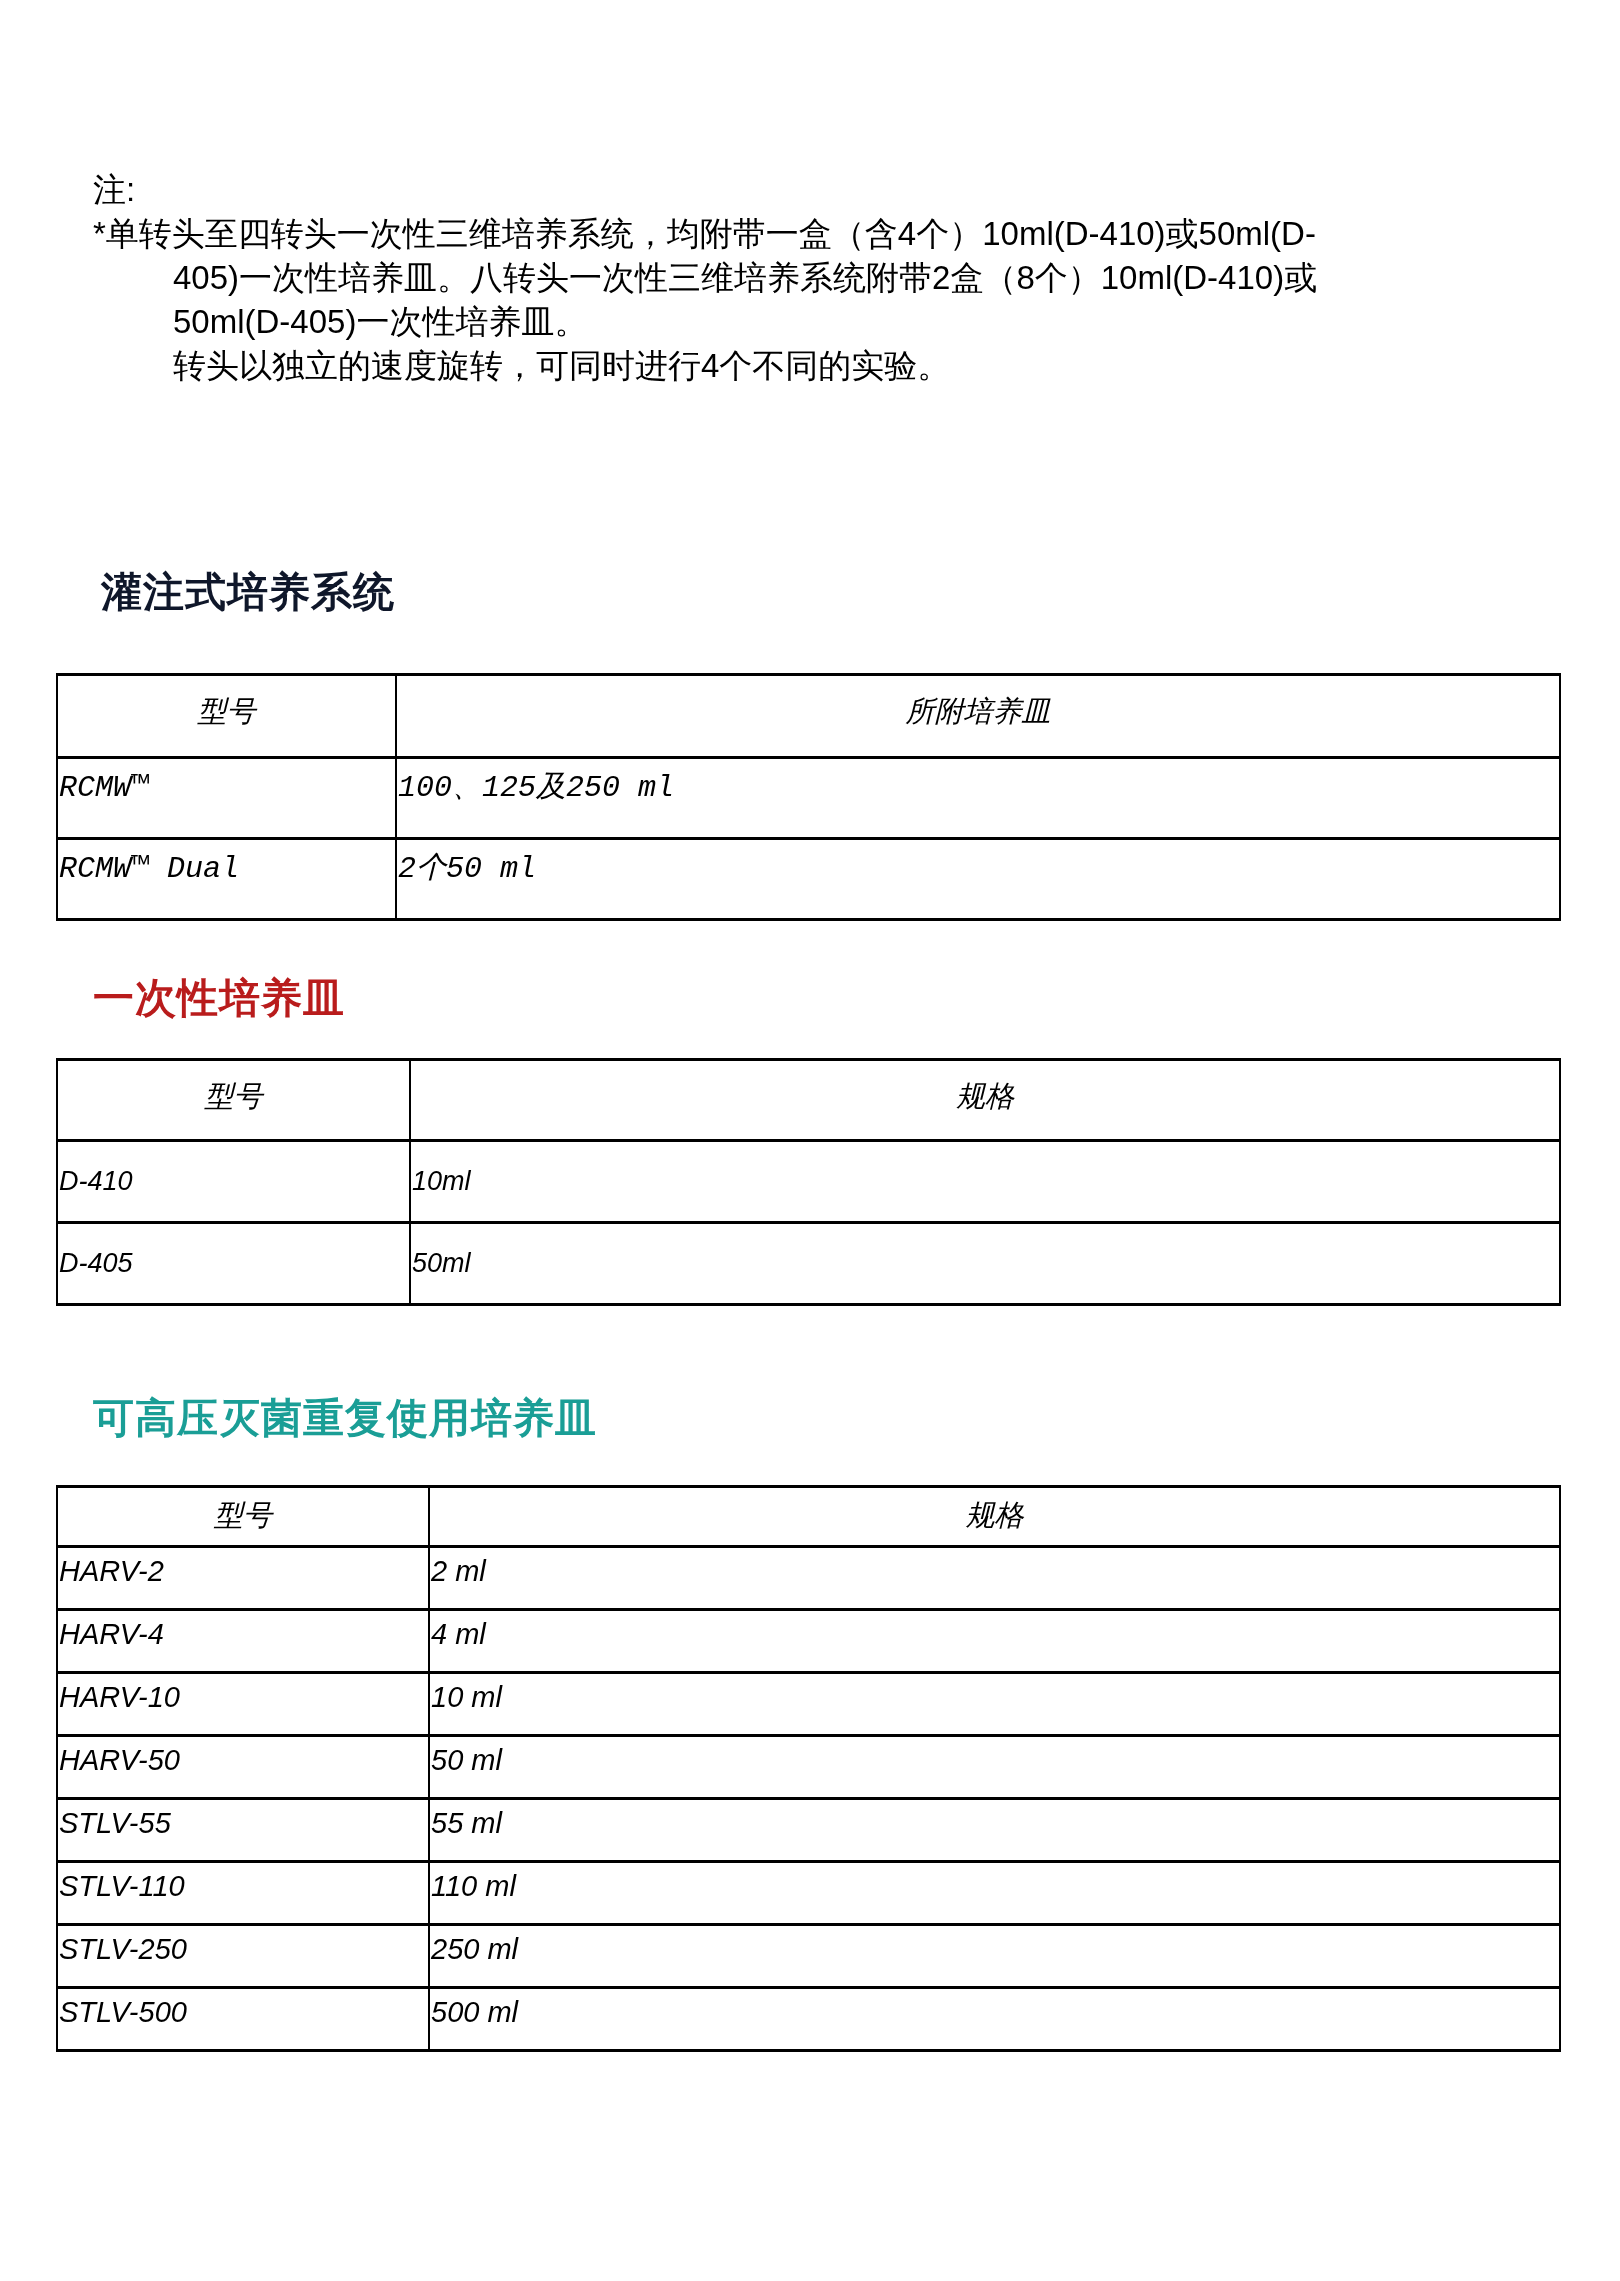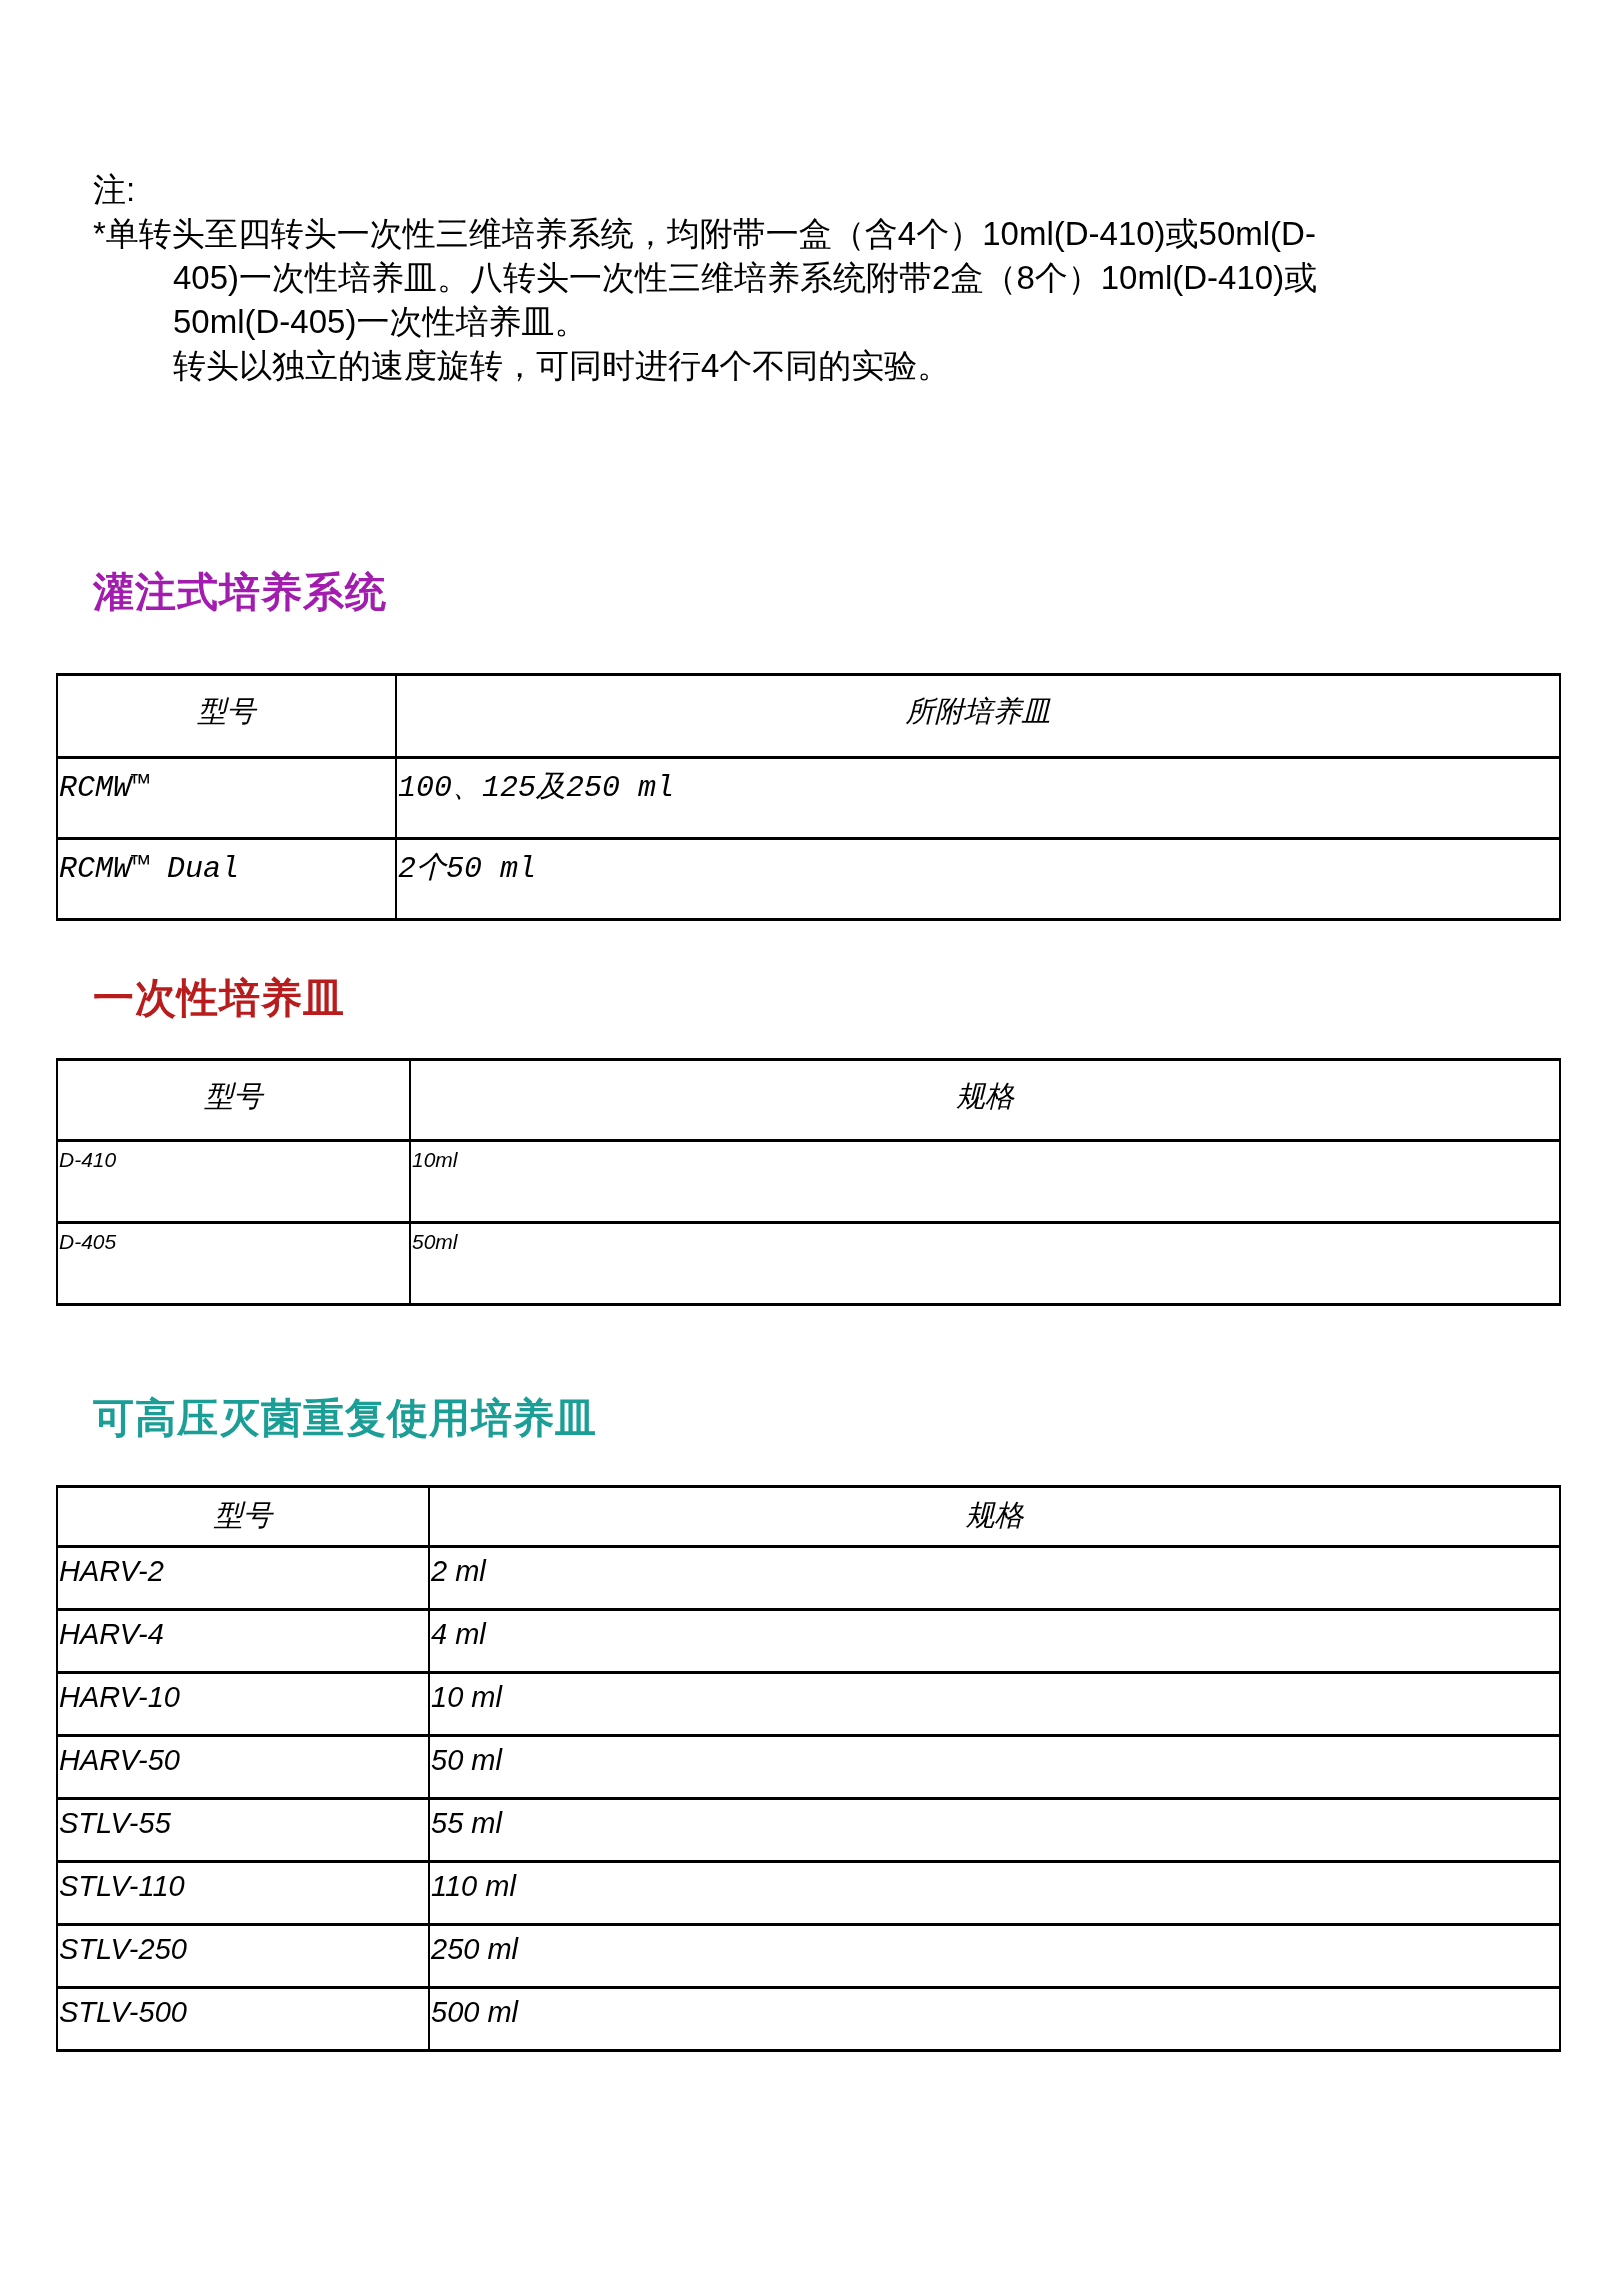--- a/index.html
+++ b/index.html
@@ -28,41 +28,41 @@
              border-left:2px solid #000;border-right:2px solid #000;
              vertical-align:top;line-height:1.05;overflow:hidden;font-style:italic;}
   table.spec th{font-weight:normal;font-size:29px;font-family:"Liberation Serif","DejaVu Serif",serif;}
 
   
   #table-0 th{height:83px;padding-top:19.5px;box-sizing:border-box;}
   #table-0 td{height:81px;padding-top:13.7px;box-sizing:border-box;
               font-family:"Liberation Mono","DejaVu Sans Mono",monospace;font-size:30px;}
   
   #table-1 th{height:81px;padding-top:19.5px;box-sizing:border-box;}
-  #table-1 td{height:82px;padding-top:7px;box-sizing:border-box;font-size:21px;}
+  #table-1 td{height:82px;padding-top:25px;box-sizing:border-box;font-size:27px;}
   
   #table-2 th{height:60px;padding-top:11.7px;box-sizing:border-box;}
   #table-2 td{height:63px;padding-top:7.8px;box-sizing:border-box;font-size:29px;}
 
   col.c1-0{width:339px;} col.c1-1{width:353px;} col.c1-2{width:372px;}
 </style>
 </head>
 <body>
 
 <div class="page">
 
   <div class="notes">
       <div class="note-line">注:</div>
       <div class="note-line">*单转头至四转头一次性三维培养系统，均附带一盒（含4个）10ml(D-410)或50ml(D-</div>
       <div class="note-line ind">405)一次性培养皿。八转头一次性三维培养系统附带2盒（8个）10ml(D-410)或</div>
       <div class="note-line ind">50ml(D-405)一次性培养皿。</div>
       <div class="note-line ind">转头以独立的速度旋转，可同时进行4个不同的实验。</div>
     </div>
 
-  <h2 class="sec-heading" id="heading-0" style="color: #a21caf;">灌注式培养系统</h2>
+  <h2 class="sec-heading" id="heading-0" style="color: #0f172a; margin-left: 8px;">灌注式培养系统</h2>
   <table class="spec" id="table-0">
     <colgroup>
         <col class="c1-0">
         <col>
       </colgroup>
     <thead>
         <tr>
           <th>型号</th>
           <th>所附培养皿</th>
         </tr>

